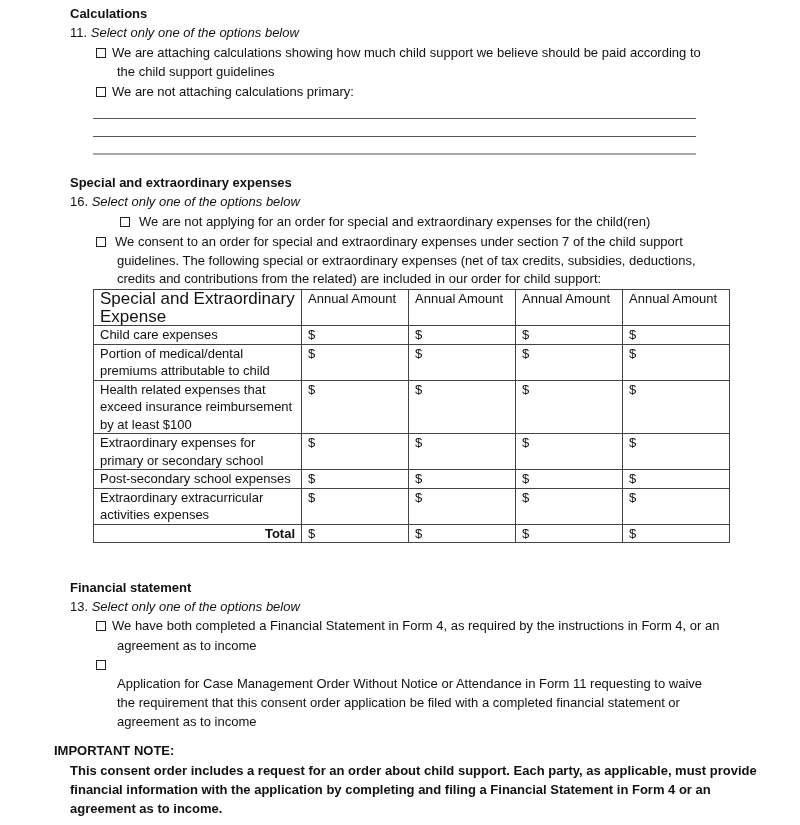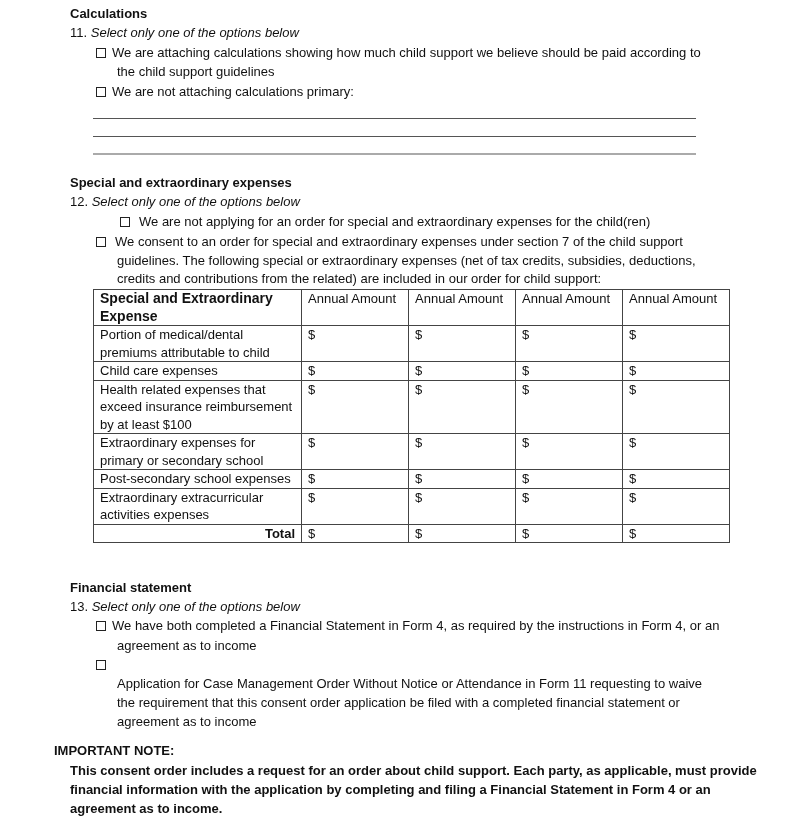--- a/index.html
+++ b/index.html
@@ -21,21 +21,21 @@
     font-size: 13px; line-height: 17.5px;
   }
   table.exp td {
     border: 1px solid #444; padding: 0 6px; vertical-align: top;
     white-space: normal;
   }
   table.exp col.c0 { width: 208px; }
   table.exp col.cn { width: 107px; }
   table.exp td.r { text-align: right; }
   tr.namerow td { height: 34px; }
-  td.exp-head { font-size: 14px; font-weight: bold; vertical-align: bottom; padding-bottom: 1px; }
+  td.exp-head { font-size: 17px; font-weight: normal; vertical-align: bottom; padding-bottom: 1px; }
   td.amthead { padding-top: 1px; }
 </style>
 </head>
 <body>
 
 <div class="abs bold" style="left:70px; top:4px;">Calculations</div>
 <div class="abs" style="left:70px; top:23px;">
   <span>11.</span>
   <span class="ital">Select only one of the options below</span>
 </div>
@@ -45,21 +45,21 @@
 <div class="abs" style="left:117px; top:62px;">the child support guidelines</div>
 <div class="abs" style="left:96px; top:82px;">
   <span class="cb"></span><span>We are not attaching calculations primary:</span>
 </div>
 <div class="hr" style="top:118px;"></div>
 <div class="hr" style="top:136px;"></div>
 <div class="hr light" style="top:153px;"></div>
 
 <div class="abs bold" style="left:70px; top:173px;">Special and extraordinary expenses</div>
 <div class="abs" style="left:70px; top:192px;">
-  <span>12.</span>
+  <span>16.</span>
   <span class="ital">Select only one of the options below</span>
 </div>
 <div class="abs" style="left:96px; top:212px;margin-left:24px;">
   <span class="cb" style="margin-right:9px;"></span><span>We are not applying for an order for special and extraordinary expenses for the child(ren)</span>
 </div>
 <div class="abs" style="left:96px; top:232px;">
   <span class="cb" style="margin-right:9px;"></span><span>We consent to an order for special and extraordinary expenses under section 7 of the child support</span>
 </div>
 <div class="abs" style="left:117px; top:251px;">guidelines. The following special or extraordinary expenses (net of tax credits, subsidies, deductions,</div>
 <div class="abs" style="left:117px; top:269px;">credits and contributions from the related) are included in our order for child support:</div>
@@ -74,28 +74,28 @@
     </colgroup>
   <tbody>
   <tr>
     <td class="exp-head">Special and Extraordinary Expense</td>
     <td class="amthead">Annual Amount</td>
     <td class="amthead">Annual Amount</td>
     <td class="amthead">Annual Amount</td>
     <td class="amthead">Annual Amount</td>
   </tr>
   <tr>
-    <td>Portion of medical/dental premiums attributable to child</td>
+    <td>Child care expenses</td>
     <td>$</td>
     <td>$</td>
     <td>$</td>
     <td>$</td>
   </tr>
   <tr>
-    <td>Child care expenses</td>
+    <td>Portion of medical/dental premiums attributable to child</td>
     <td>$</td>
     <td>$</td>
     <td>$</td>
     <td>$</td>
   </tr>
   <tr>
     <td>Health related expenses that exceed insurance reimbursement by at least $100</td>
     <td>$</td>
     <td>$</td>
     <td>$</td>

